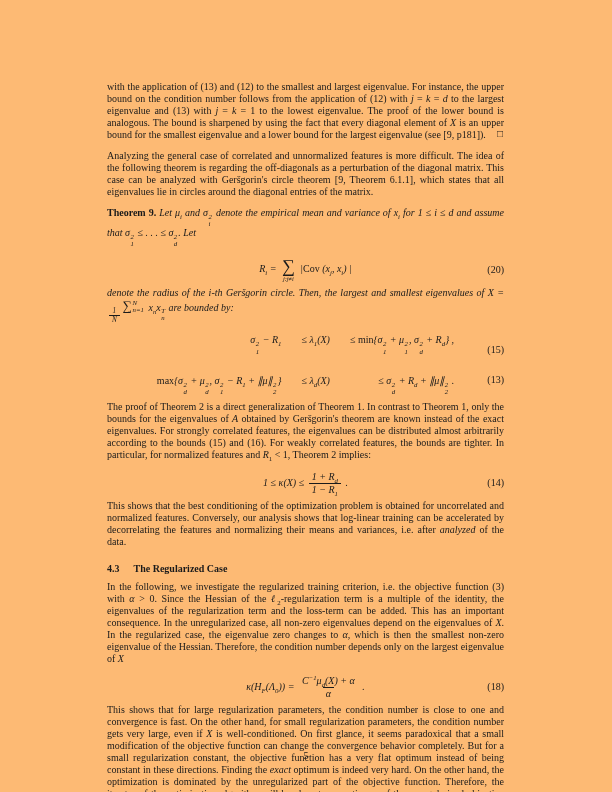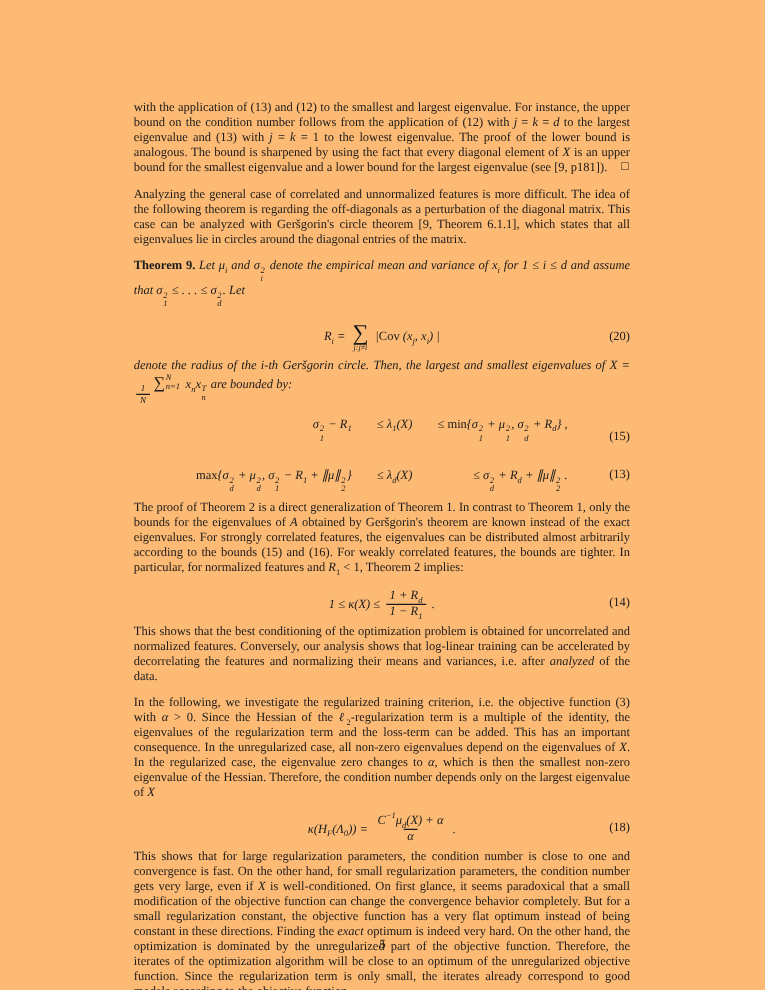--- a/index.html
+++ b/index.html
@@ -151,20 +151,23 @@
     <div class="eq tall">
       <span class="eq-body">1 ≤ κ(X) ≤ <span class="frac">
             <span class="num">1 + R<sub>d</sub></span>
             <span class="den">1 − R<sub>1</sub></span>
           </span> .</span>
       <span class="eq-num">(14)</span>
     </div>
 
     <p class="para">This shows that the best conditioning of the optimization problem is obtained for uncorrelated and normalized features. Conversely, our analysis shows that log-linear training can be accelerated by decorrelating the features and normalizing their means and variances, i.e. after <span class="it">analyzed</span> of the data.</p>
 
+    <h3 class="subsec">
+      <span class="hnum">4.3</span><span>The Regularized Case</span>
+    </h3>
 
     <p class="para">In the following, we investigate the regularized training criterion, i.e. the objective function (3) with <span class="it">α</span> &gt; 0. Since the Hessian of the <span class="it">ℓ</span><sub>2</sub>-regularization term is a multiple of the identity, the eigenvalues of the regularization term and the loss-term can be added. This has an important consequence. In the unregularized case, all non-zero eigenvalues depend on the eigenvalues of <span class="it">X</span>. In the regularized case, the eigenvalue zero changes to <span class="it">α</span>, which is then the smallest non-zero eigenvalue of the Hessian. Therefore, the condition number depends only on the largest eigenvalue of <span class="it">X</span></p>
 
     <div class="eq tall">
       <span class="eq-body">κ(H<sub>F</sub>(Λ<sub>0</sub>)) = <span class="frac">
             <span class="num">C<sup>−1</sup>μ<sub>d</sub>(X) + α</span>
             <span class="den">α</span>
           </span> .</span>
       <span class="eq-num">(18)</span>
     </div>

